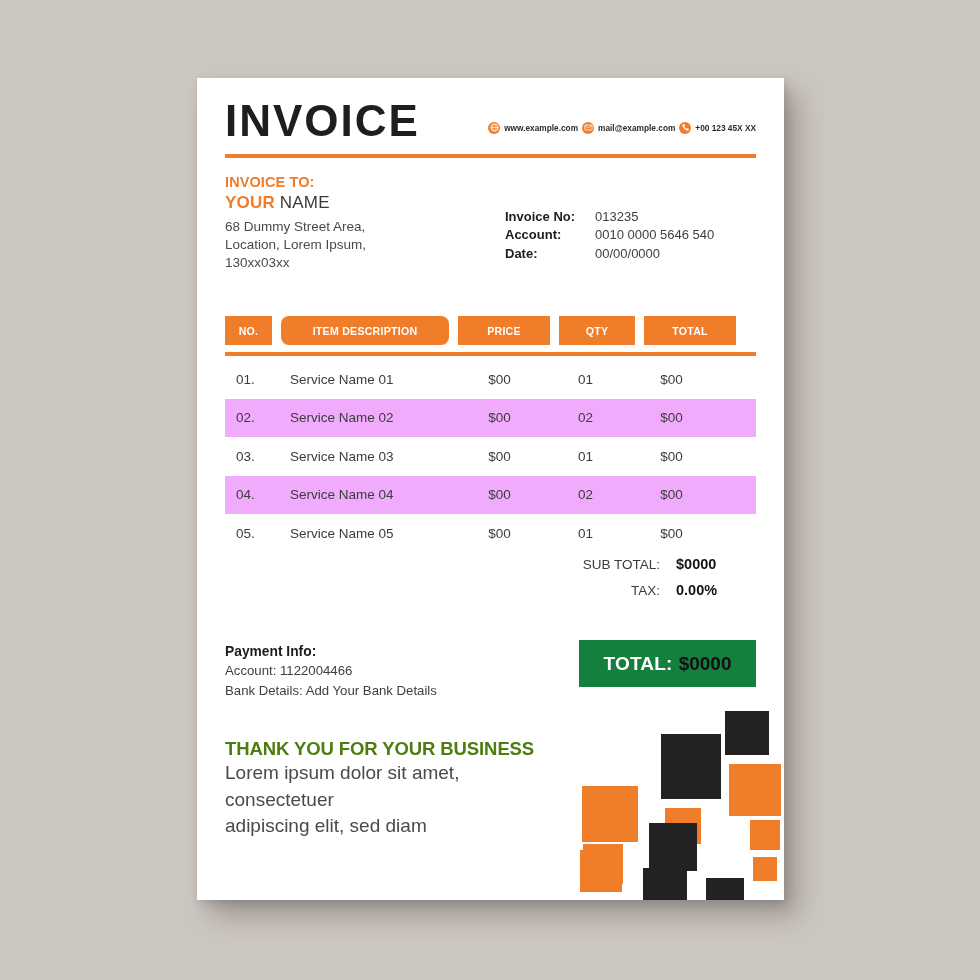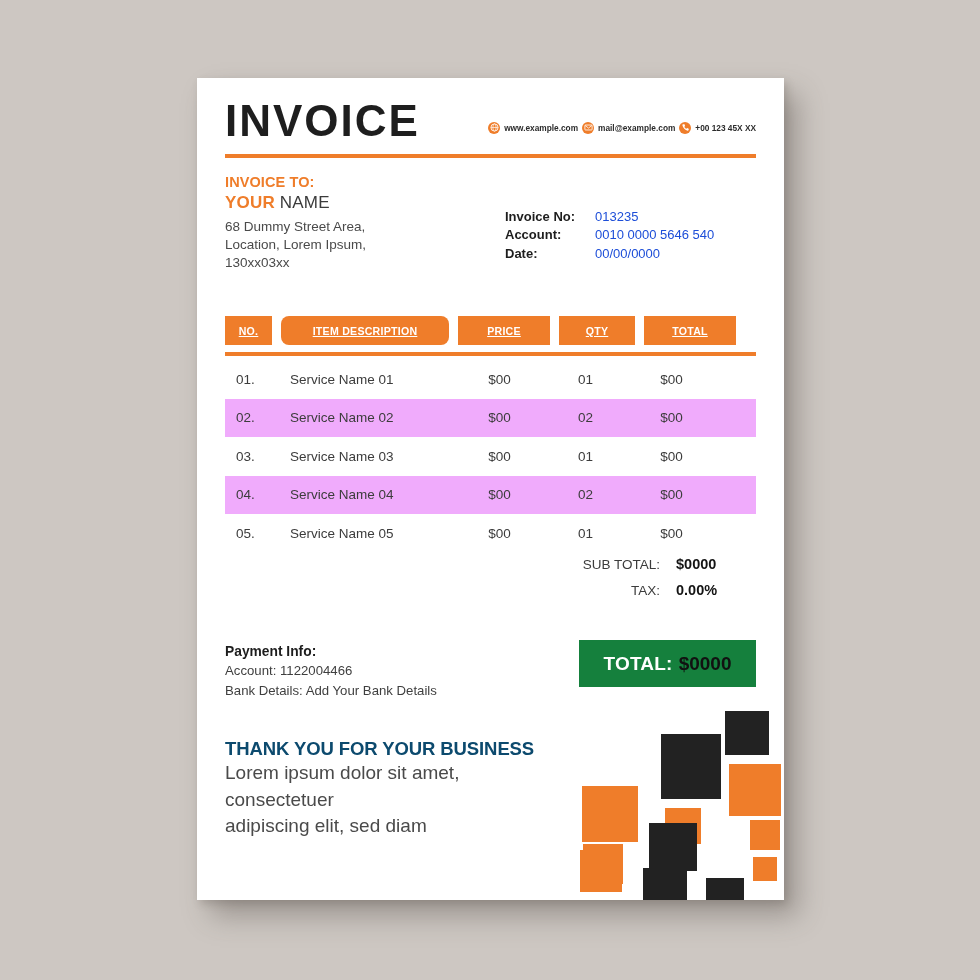--- a/index.html
+++ b/index.html
@@ -111,40 +111,39 @@
     position: absolute;
     left: 308px;
     top: 130px;
   }
   .meta-row { display: flex; font-size: 13px; line-height: 1.42; }
   .meta-key {
     width: 90px;
     font-weight: bold;
     color: #1d1d1d;
   }
-  .meta-val { color: #1d4ed8; text-align: right; }
+  .meta-val { color: #404040; text-align: right; }
 
   
   #table-head {
     top: 238px;
     display: flex;
     gap: 9px;
   }
   .th {
     background: #ef7d2a;
     color: #ffffff;
     font-size: 10.6px;
     font-weight: bold;
     letter-spacing: 0.25px;
     height: 29px;
     display: flex;
     align-items: center;
     justify-content: center;
     box-sizing: border-box;
-    text-decoration: underline;
   }
   .th.c-no    { width: 47px; }
   .th.c-desc  { width: 168px; border-radius: 8px; }
   .th.c-price { width: 92px; }
   .th.c-qty   { width: 76px; text-align: right; }
   .th.c-total { width: 92px; }
 
   #table-rule {
     top: 274px;
     height: 4px;
@@ -227,21 +226,21 @@
     font-size: 19px;
     font-weight: bold;
     color: #111111;
   }
 
   
   #thanks-block { top: 660px; width: 340px; }
   #thanks-title {
     font-size: 18.5px;
     font-weight: bold;
-    color: #0c4a6e;
+    color: #4d7c0f;
     letter-spacing: -0.1px;
   }
   #thanks-text {
     font-size: 19px;
     color: #4a4a4a;
     line-height: 1.4;
   }
 
   
   #mosaic {

